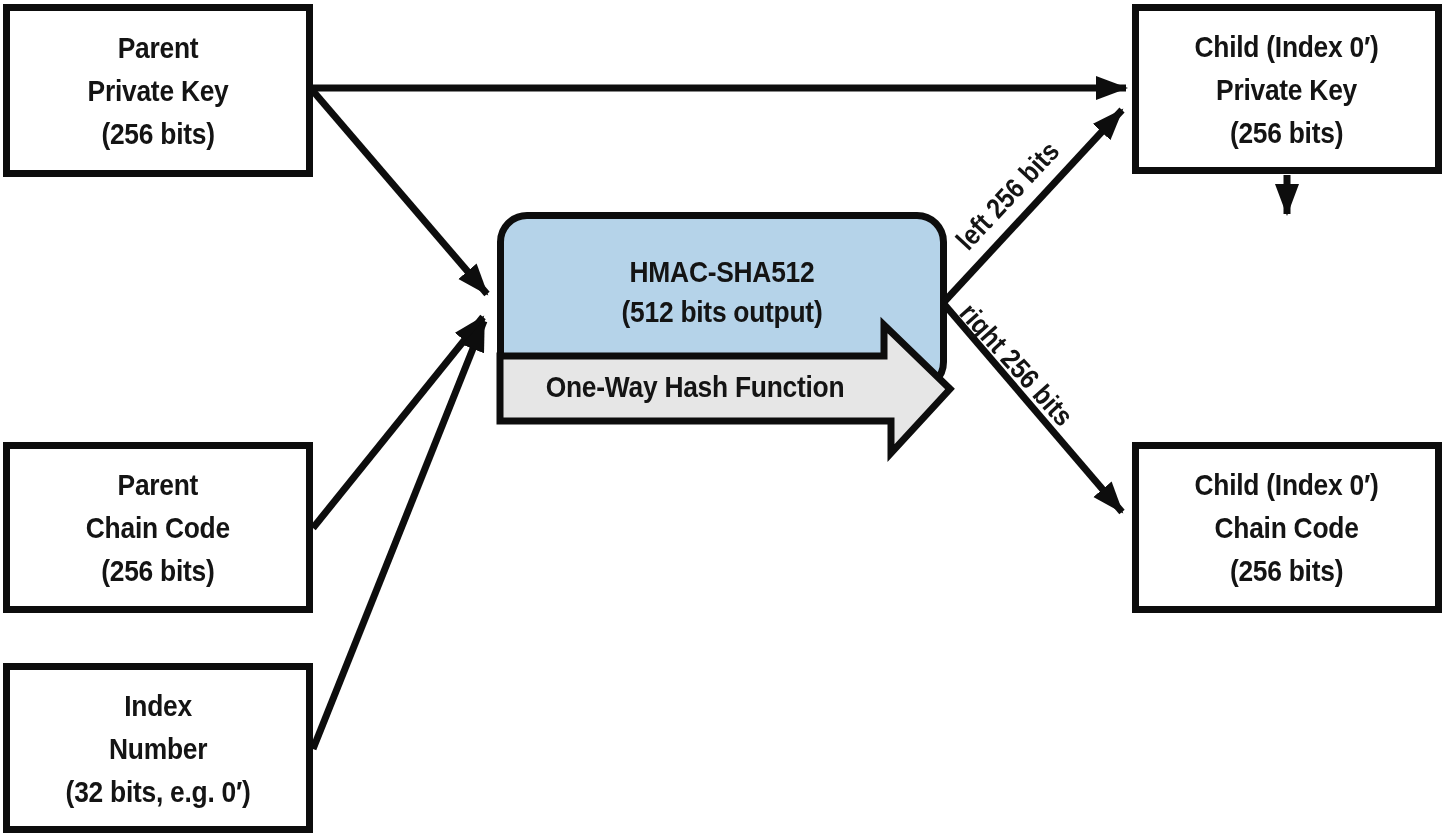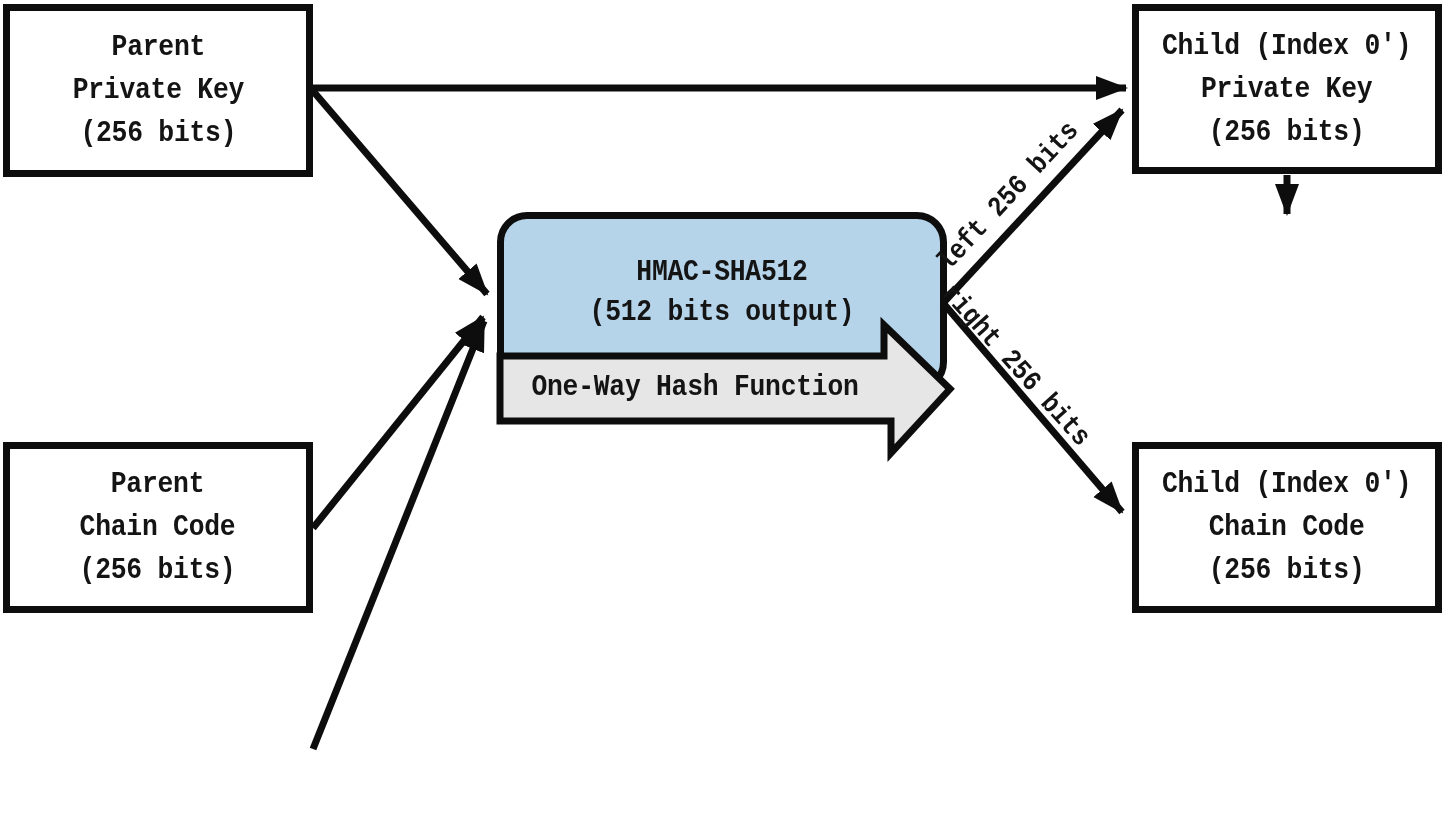--- a/index.html
+++ b/index.html
@@ -2,21 +2,21 @@
 <html><head>
 <meta charset="utf-8">
 <style>
   html, body { margin: 0; padding: 0; background: #ffffff; }
   #canvas {
     position: relative;
     width: 1446px;
     height: 840px;
     background: #ffffff;
     overflow: hidden;
-    font-family: Liberation Mono, monospace;
+    font-family: Liberation Sans, sans-serif;
     color: #141414;
   }
   .box {
     position: absolute;
     box-sizing: border-box;
     background: #ffffff;
     border: 7px solid #0d0d0d;
     display: flex;
     align-items: center;
     justify-content: center;
@@ -103,20 +103,27 @@
   </div>
 
   <div class="box" id="box-parent-chain-code">
     <div class="box-text">
       <div>Parent</div>
       <div>Chain Code</div>
       <div>(256 bits)</div>
     </div>
   </div>
 
+  <div class="box" id="box-index-number">
+    <div class="box-text">
+      <div>Index</div>
+      <div>Number</div>
+      <div>(32 bits, e.g. 0′)</div>
+    </div>
+  </div>
 
   <div class="box" id="box-child-private-key">
     <div class="box-text">
       <div>Child (Index 0′)</div>
       <div>Private Key</div>
       <div>(256 bits)</div>
     </div>
   </div>
 
 

